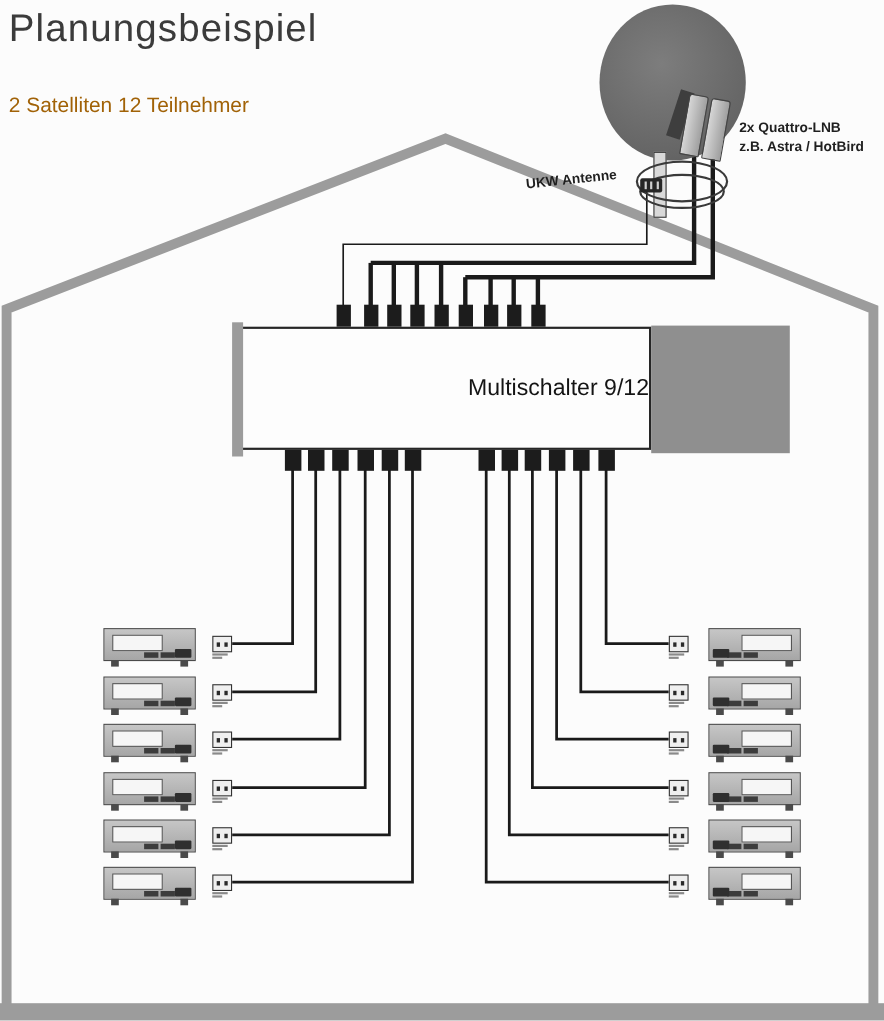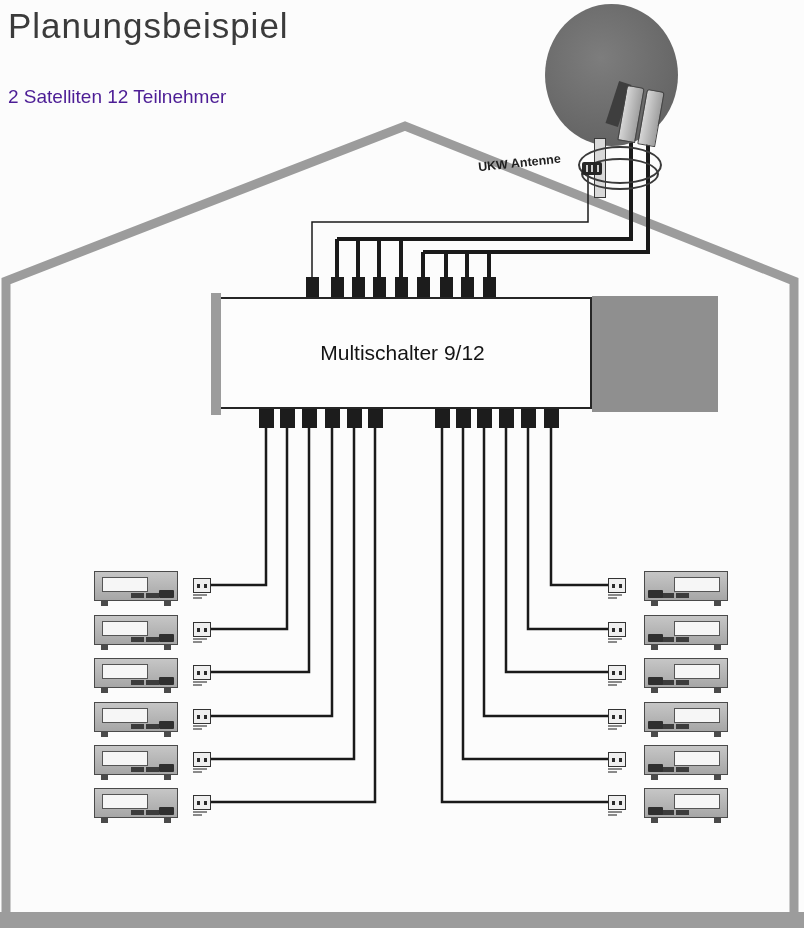--- a/index.html
+++ b/index.html
@@ -1,21 +1,21 @@
 <!DOCTYPE html>
 <html><head>
 <meta charset="utf-8">
 <style>
   html,body{margin:0;padding:0;background:#fcfcfc;}
   .canvas{position:relative;width:804px;height:928px;background:#fcfcfc;overflow:hidden;
           font-family:Liberation Sans, sans-serif;}
   svg.layer{position:absolute;left:0;top:0;}
 
   .page-title{position:absolute;left:8px;top:6px;font-size:35px;color:#3b3b3b;letter-spacing:1px;}
-  .subtitle{position:absolute;left:8px;top:84px;font-size:19px;line-height:26px;color:#4c1d95;}
+  .subtitle{position:absolute;left:8px;top:84px;font-size:19px;line-height:26px;color:#a16207;}
 
   .dish{position:absolute;left:545px;top:4px;width:133px;height:142px;border-radius:50%;
         background:radial-gradient(circle at 42% 38%, #7d7d7d, #656565 72%, #585858);}
   .lnb-bracket{position:absolute;left:612px;top:82px;width:13px;height:44px;background:#3e3e3e;
         transform:rotate(18deg);}
   .lnb-horn{position:absolute;width:16px;height:54px;background:linear-gradient(90deg,#d6d6d6,#9f9f9f);
         border:1px solid #444;border-radius:3px 3px 1px 1px;transform:rotate(10deg);}
   .horn1{left:622px;top:86px;}
   .horn2{left:642px;top:90px;}
   .mast{position:absolute;left:594px;top:138px;width:10px;height:58px;background:#d9d9d9;
@@ -26,21 +26,21 @@
   .ukw-ant{position:absolute;left:582px;top:162px;width:20px;height:13px;background:#262626;
         border-radius:2px;display:flex;align-items:center;justify-content:space-evenly;}
   .ukw-ant i{display:block;width:2px;height:7px;background:#cfcfcf;}
 
   .lnb-label{position:absolute;left:672px;top:108px;font-size:12.5px;font-weight:bold;
         color:#1f1f1f;line-height:17px;white-space:nowrap;}
   .ukw-label{position:absolute;left:478px;top:156px;font-size:12.5px;font-weight:bold;
         color:#1f1f1f;transform:rotate(-6deg);white-space:nowrap;}
 
   .ms-box{position:absolute;left:213px;top:297px;width:379px;height:112px;background:#fdfdfd;
-        border:2px solid #262626;box-sizing:border-box;display:flex;align-items:center;justify-content:center;}
+        border:2px solid #262626;box-sizing:border-box;display:flex;align-items:center;justify-content:flex-end;}
   .ms-label{font-size:21px;color:#141414;}
   .ms-strip{position:absolute;left:211px;top:293px;width:10px;height:122px;background:#9c9c9c;}
   .ms-psu{position:absolute;left:592px;top:296px;width:126px;height:116px;background:#8f8f8f;}
 
   .conn{position:absolute;background:#1c1c1c;}
 
   .receiver{position:absolute;width:84px;height:30px;background:linear-gradient(#c6c6c6,#a6a6a6);
         border:1px solid #4a4a4a;box-sizing:border-box;}
   .receiver .display{position:absolute;left:7px;top:5px;width:44px;height:13px;background:#f6f6f6;border:1px solid #555;}
   .receiver .buttons{position:absolute;left:36px;bottom:2px;width:28px;height:5px;display:flex;gap:2px;}
@@ -106,20 +106,24 @@
   <div class="lnb-horn horn2"></div>
   <div class="mast"></div>
   <div class="ring ring1"></div>
   <div class="ring ring2"></div>
   <div class="ukw-ant">
       <i></i>
       <i></i>
       <i></i>
     </div>
 
+  <div class="lnb-label">
+    <div>2x Quattro-LNB</div>
+    <div>z.B. Astra / HotBird</div>
+  </div>
   <div class="ukw-label">UKW Antenne</div>
 
   <div class="ms-psu"></div>
   <div class="ms-box">
     <span class="ms-label">Multischalter 9/12</span>
   </div>
   <div class="ms-strip"></div>
 
 <div class="conn" style="left: 305.5px; top: 277px; width: 13px; height: 20px;"></div>
     <div class="conn" style="left: 330.5px; top: 277px; width: 13px; height: 20px;"></div>

